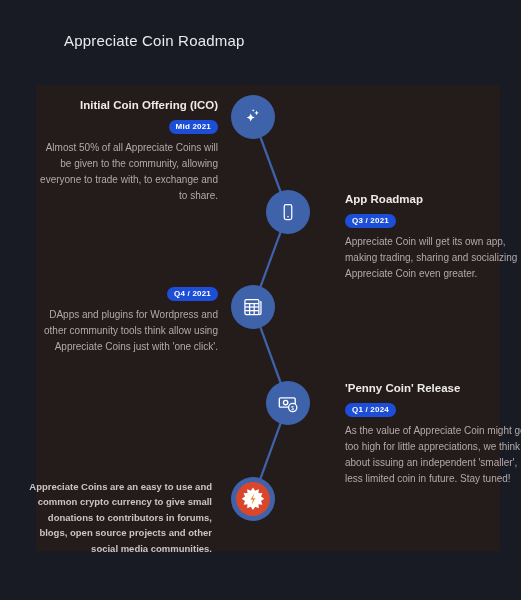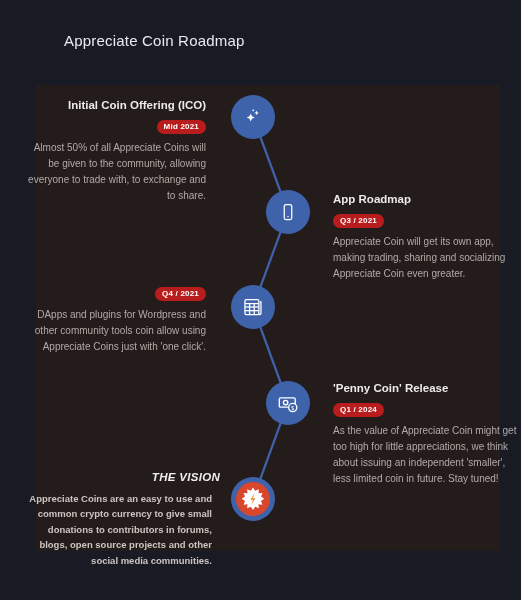--- a/index.html
+++ b/index.html
@@ -68,34 +68,35 @@
     border-radius: 50%;
     background: #d8472b;
     display: flex;
     align-items: center;
     justify-content: center;
   }
   
   .milestone {
     position: absolute;
     width: 186px;
+    margin-left: 12px;
   }
   .milestone.left  { text-align: right; }
   .milestone.right { text-align: left; }
   .m-title {
     font-size: 11.5px;
     font-weight: bold;
     color: #eceaea;
     line-height: 1.35;
     margin: 0 0 6px 0;
   }
   .m-badge-wrap { line-height: 0; margin-bottom: 6px; }
   .m-badge {
     display: inline-block;
-    background: #b91c1c;
+    background: #1d4ed8;
     color: #ffffff;
     font-size: 8px;
     font-weight: bold;
     padding: 3px 7px 3px 7px;
     border-radius: 9px;
     line-height: 1;
     letter-spacing: 0.2px;
   }
   .m-desc {
     font-size: 10px;
@@ -209,29 +210,28 @@
     <div class="m-badge-wrap">
       <span class="m-badge">Q3 / 2021</span>
     </div>
     <div class="m-desc">Appreciate Coin will get its own app, making trading, sharing and socializing Appreciate Coin even greater.</div>
   </div>
 
   <div class="milestone left" style="left:20px; top:287px;">
     <div class="m-badge-wrap">
       <span class="m-badge">Q4 / 2021</span>
     </div>
-    <div class="m-desc">DApps and plugins for Wordpress and other community tools coin allow using Appreciate Coins just with 'one click'.</div>
+    <div class="m-desc">DApps and plugins for Wordpress and other community tools think allow using Appreciate Coins just with 'one click'.</div>
   </div>
 
   <div class="milestone right" style="left:333px; top:381px;">
     <div class="m-title">'Penny Coin' Release</div>
     <div class="m-badge-wrap">
       <span class="m-badge">Q1 / 2024</span>
     </div>
     <div class="m-desc">As the value of Appreciate Coin might get too high for little appreciations, we think about issuing an independent 'smaller', less limited coin in future. Stay tuned!</div>
   </div>
 
   <div class="vision-block" style="left:20px; top:471px;">
-    <div class="vision-title">THE VISION</div>
     <div class="vision-desc">Appreciate Coins are an easy to use and common crypto currency to give small donations to contributors in forums, blogs, open source projects and other social media communities.</div>
   </div>
 
 </div>
 
 </body></html>

